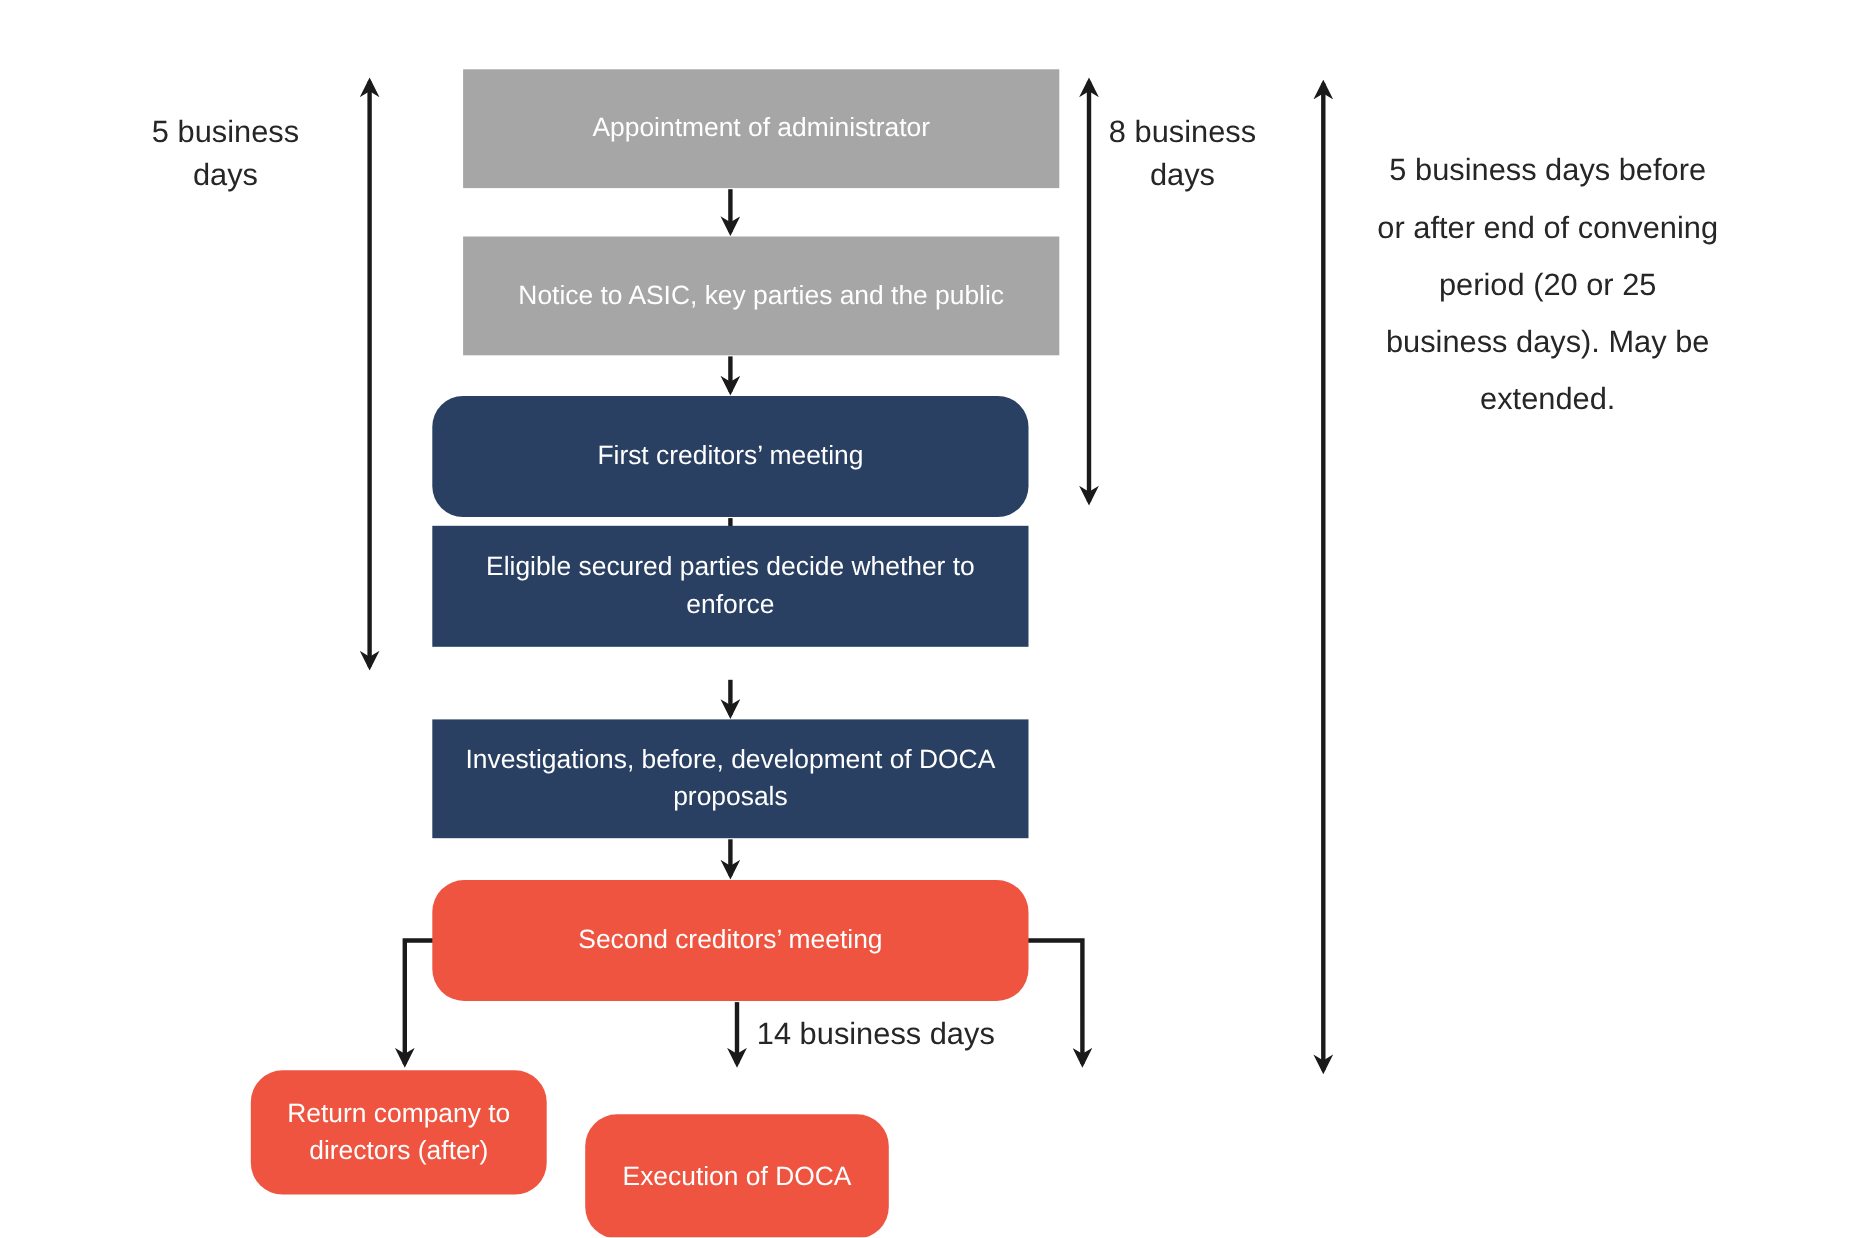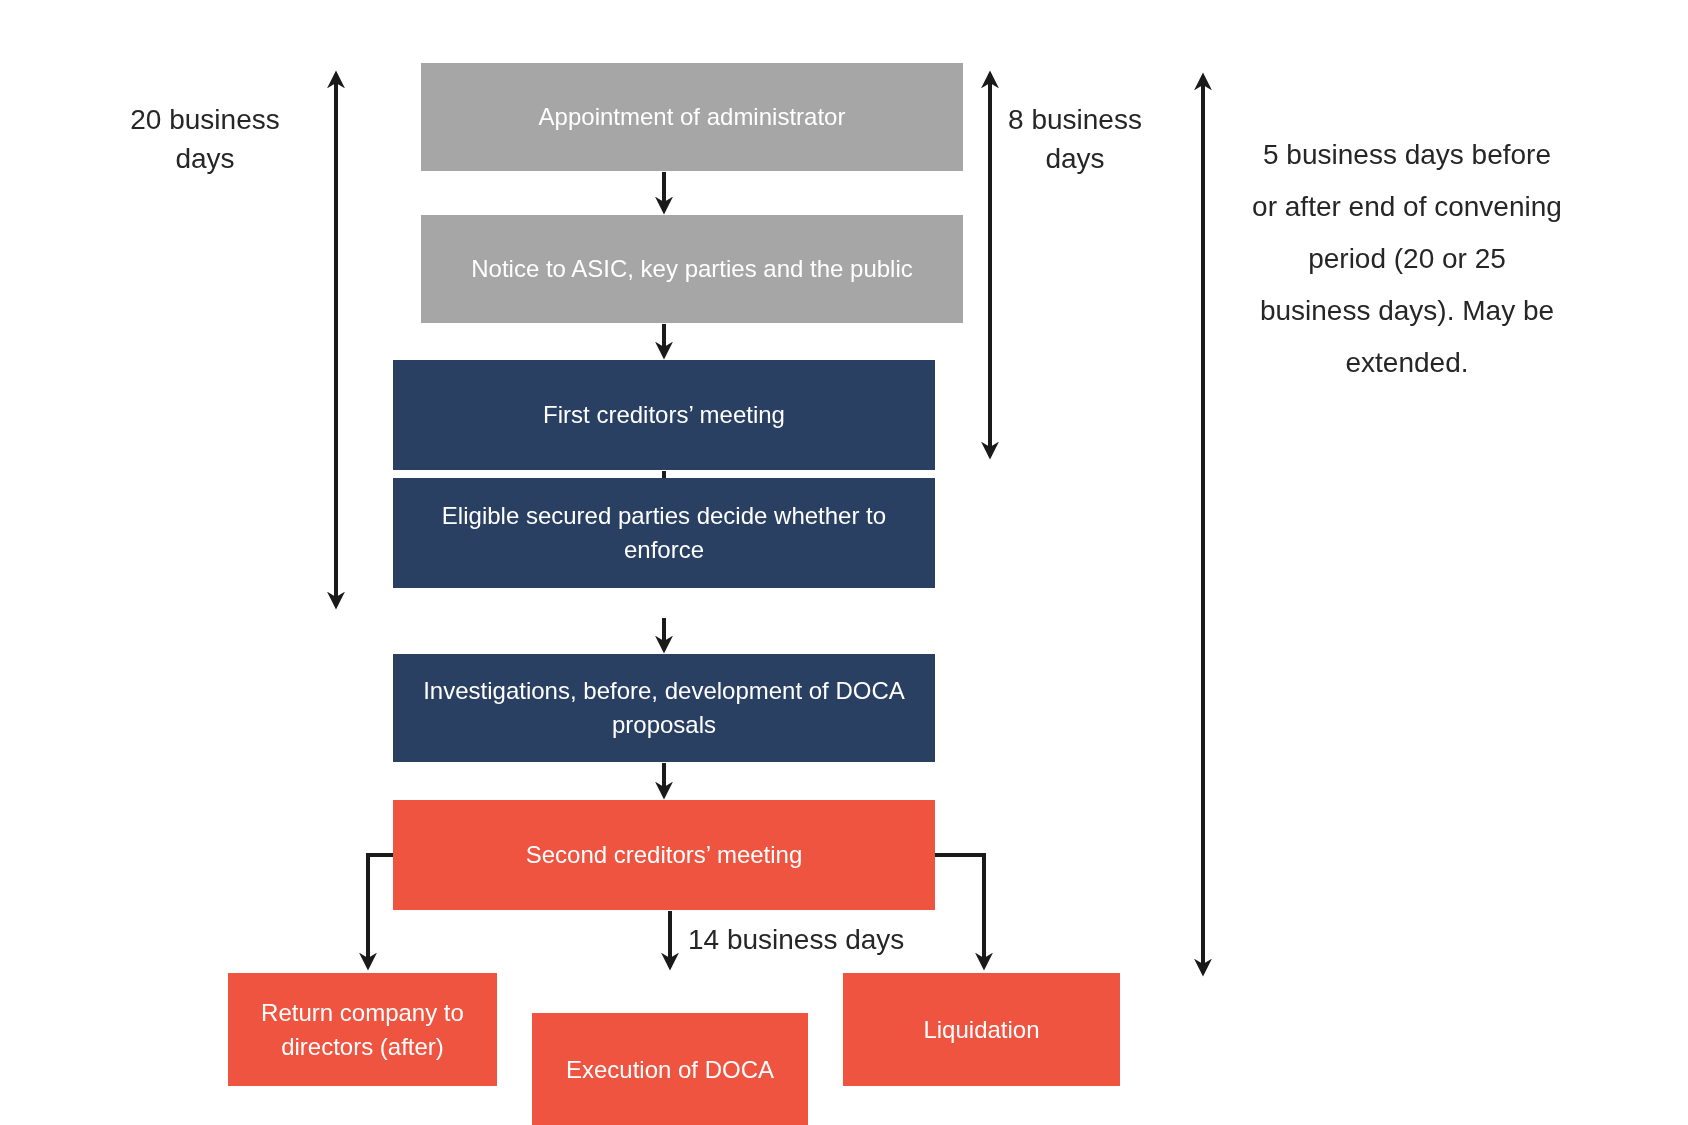--- a/index.html
+++ b/index.html
@@ -12,21 +12,21 @@
     font-family:"Liberation Sans","DejaVu Sans",sans-serif;overflow:hidden;
   }
   .connector-layer{position:absolute;left:0;top:0;width:1688px;height:1125px;z-index:1;}
   .flow-box{
     position:absolute;z-index:2;display:flex;align-items:center;justify-content:center;
     text-align:center;color:var(--boxtext);font-size:24px;line-height:34px;
     white-space:pre-line;padding:0 18px;box-sizing:border-box;
   }
   .style-gray{background:var(--gray);margin-left:28px;}
   .style-navy{background:var(--navy);}
-  .style-orange{background:var(--orange);}
+  .style-orange{background:var(--orange);border-radius:29px;}
   .annotation{
     position:absolute;z-index:2;color:var(--label);font-size:28px;line-height:39px;
     white-space:pre-line;
   }
   .annotation.centered{text-align:center;}
 </style>
 </head>
 <body>
 
 <div class="stage">
@@ -45,39 +45,38 @@
         <polyline points="664,763 664,796" fill="none" stroke="#1A1A1A" stroke-width="4" marker-end="url(#ah)"></polyline>
         <polyline points="670,911 670,967" fill="none" stroke="#1A1A1A" stroke-width="4" marker-end="url(#ah)"></polyline>
         <polyline points="394,855 368,855 368,967" fill="none" stroke="#1A1A1A" stroke-width="4" marker-end="url(#ah)"></polyline>
         <polyline points="934,855 984,855 984,967" fill="none" stroke="#1A1A1A" stroke-width="4" marker-end="url(#ah)"></polyline>
         <polyline points="336,74 336,606" fill="none" stroke="#1A1A1A" stroke-width="4" marker-end="url(#ah)" marker-start="url(#ah)"></polyline>
         <polyline points="990,74 990,456" fill="none" stroke="#1A1A1A" stroke-width="4" marker-end="url(#ah)" marker-start="url(#ah)"></polyline>
         <polyline points="1203,76 1203,973" fill="none" stroke="#1A1A1A" stroke-width="4" marker-end="url(#ah)" marker-start="url(#ah)"></polyline>
       </g>
   </svg>
 
-  <div class="annotation centered" style="left:85px;top:100px;width:240px;">20 business
+  <div class="annotation centered" style="left:85px;top:100px;width:240px;">5 business
 days</div>
 
   <div class="annotation centered" style="left:955px;top:100px;width:240px;">8 business
 days</div>
 
   <div class="annotation" style="left:688px;top:922px;width:280px;line-height:36px;">14 business days</div>
 
   <div class="annotation centered" style="left:1212px;top:108px;width:390px;line-height:52px;margin-top:21px;">5 business days before
 or after end of convening
 period (20 or 25
 business days). May be
 extended.</div>
 
 <div class="flow-box style-gray" style="left: 393px; top: 63px; width: 542px; height: 108px;">Appointment of administrator</div>
     <div class="flow-box style-gray" style="left: 393px; top: 215px; width: 542px; height: 108px;">Notice to ASIC, key parties and the public</div>
-    <div class="flow-box style-navy" style="left: 393px; top: 360px; width: 542px; height: 110px;">First creditors’ meeting</div>
+    <div class="flow-box style-navy" style="left: 393px; top: 360px; width: 542px; height: 110px; border-radius: 28px;">First creditors’ meeting</div>
     <div class="flow-box style-navy" style="left: 393px; top: 478px; width: 542px; height: 110px;">Eligible secured parties decide whether to
 enforce</div>
     <div class="flow-box style-navy" style="left: 393px; top: 654px; width: 542px; height: 108px;">Investigations, before, development of DOCA
 proposals</div>
     <div class="flow-box style-orange" style="left: 393px; top: 800px; width: 542px; height: 110px;">Second creditors’ meeting</div>
     <div class="flow-box style-orange" style="left: 228px; top: 973px; width: 269px; height: 113px;">Return company to
 directors (after)</div>
     <div class="flow-box style-orange" style="left: 532px; top: 1013px; width: 276px; height: 113px;">Execution of DOCA</div>
-    <div class="flow-box style-orange" style="left: 843px; top: 973px; width: 277px; height: 113px;">Liquidation</div>
   </div>
 
 </body></html>

